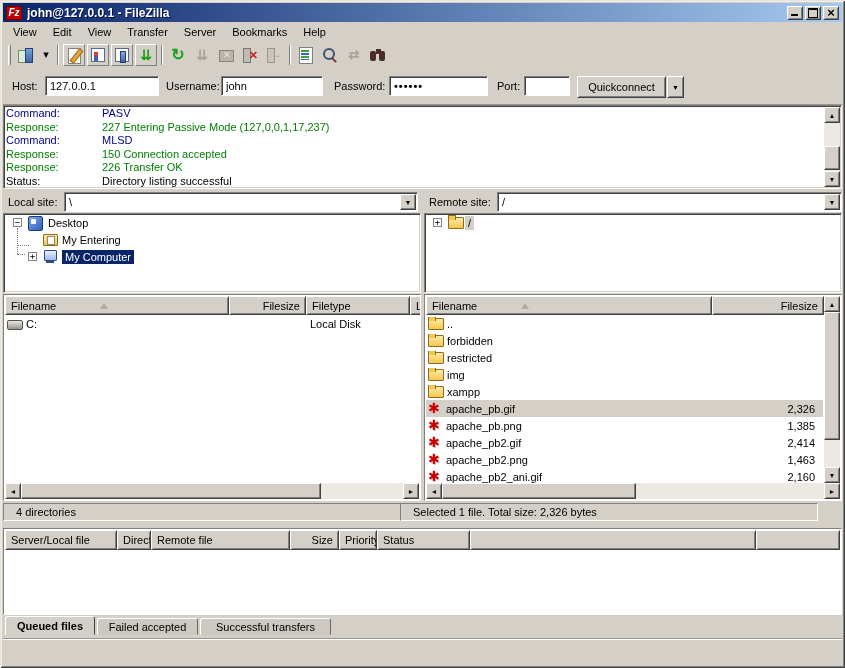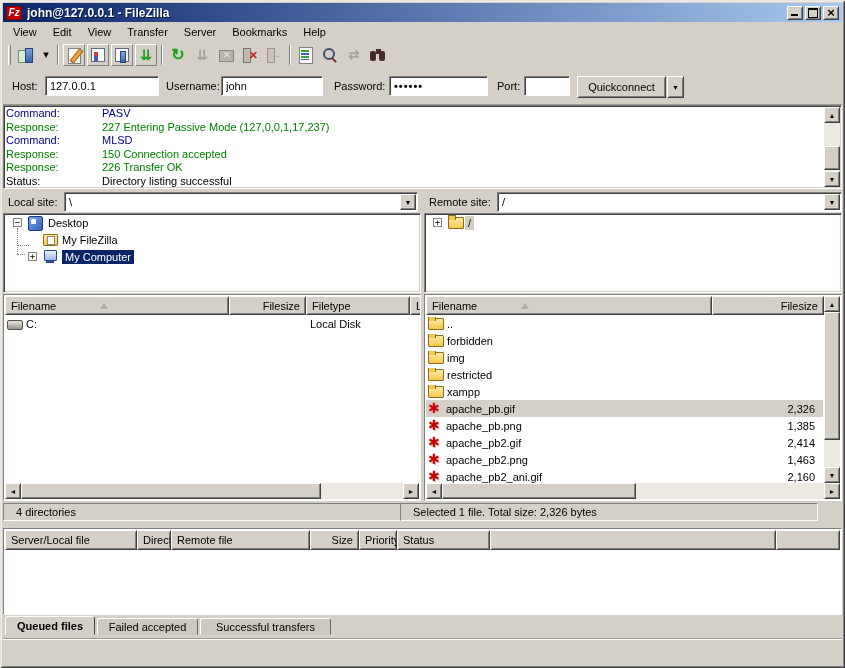--- a/index.html
+++ b/index.html
@@ -259,21 +259,21 @@
     <div class="dotv" style="left:13px;top:14px;height:26px"></div>
     <div class="doth" style="left:13px;top:31px;width:12px"></div>
     <div class="doth" style="left:13px;top:40px;width:8px"></div>
     <div class="trow" style="padding-left:9px">
       <span class="pm pm-minus"></span>
       <span class="ic ic-desktop" style="margin-left:6px"></span>
       <span style="margin-left:3px">Desktop</span>
     </div>
     <div class="trow" style="padding-left:39px">
       <span class="ic ic-mydocs"></span>
-      <span style="margin-left:2px">My FileZilla</span>
+      <span style="margin-left:2px">My Entering</span>
     </div>
     <div class="trow" style="padding-left:24px">
       <span class="pm pm-plus"></span>
       <span class="ic ic-computer" style="margin-left:6px"></span>
       <span class="tsel" style="margin-left:2px">My Computer</span>
     </div>
   </div>
 
   <div class="treebox sunken" style="left:424px">
     <div class="trow" style="padding-left:8px">
@@ -336,28 +336,28 @@
       <div class="lrow">
         <span class="cname" style="flex:1">
             <span class="ic ic-folder"></span>
             <span>forbidden</span>
           </span>
         <span class="csize" style="width:108px"></span>
       </div>
       <div class="lrow">
         <span class="cname" style="flex:1">
             <span class="ic ic-folder"></span>
+            <span>restricted</span>
+          </span>
+        <span class="csize" style="width:108px"></span>
+      </div>
+      <div class="lrow">
+        <span class="cname" style="flex:1">
+            <span class="ic ic-folder"></span>
             <span>img</span>
-          </span>
-        <span class="csize" style="width:108px"></span>
-      </div>
-      <div class="lrow">
-        <span class="cname" style="flex:1">
-            <span class="ic ic-folder"></span>
-            <span>restricted</span>
           </span>
         <span class="csize" style="width:108px"></span>
       </div>
       <div class="lrow">
         <span class="cname" style="flex:1">
             <span class="ic ic-folder"></span>
             <span>xampp</span>
           </span>
         <span class="csize" style="width:108px"></span>
       </div>
@@ -405,21 +405,21 @@
     <div class="sb-track" style="left:17px;bottom:1px;right:17px;height:16px"></div>
     <div class="sb-thumb" style="left:17px;bottom:1px;width:194px;height:16px"></div>
     <div class="sb-btn" style="right:1px;bottom:1px;width:16px;height:16px">►</div>
   </div>
 
   <div class="statrow" style="left:3px">4 directories</div>
   <div class="statrow" style="left:400px">Selected 1 file. Total size: 2,326 bytes</div>
 
   <div class="abs queuebox sunken-thin">
     <div class="qheader">
-      <div class="hcell" style="width:132px;height:20px">
+      <div class="hcell" style="width:112px;height:20px">
         <span>Server/Local file</span>
       </div>
       <div class="hcell" style="width:34px;height:20px">
         <span>Directi...</span>
       </div>
       <div class="hcell" style="width:139px;height:20px">
         <span>Remote file</span>
       </div>
       <div class="hcell right" style="width:49px;height:20px">
         <span>Size</span>

